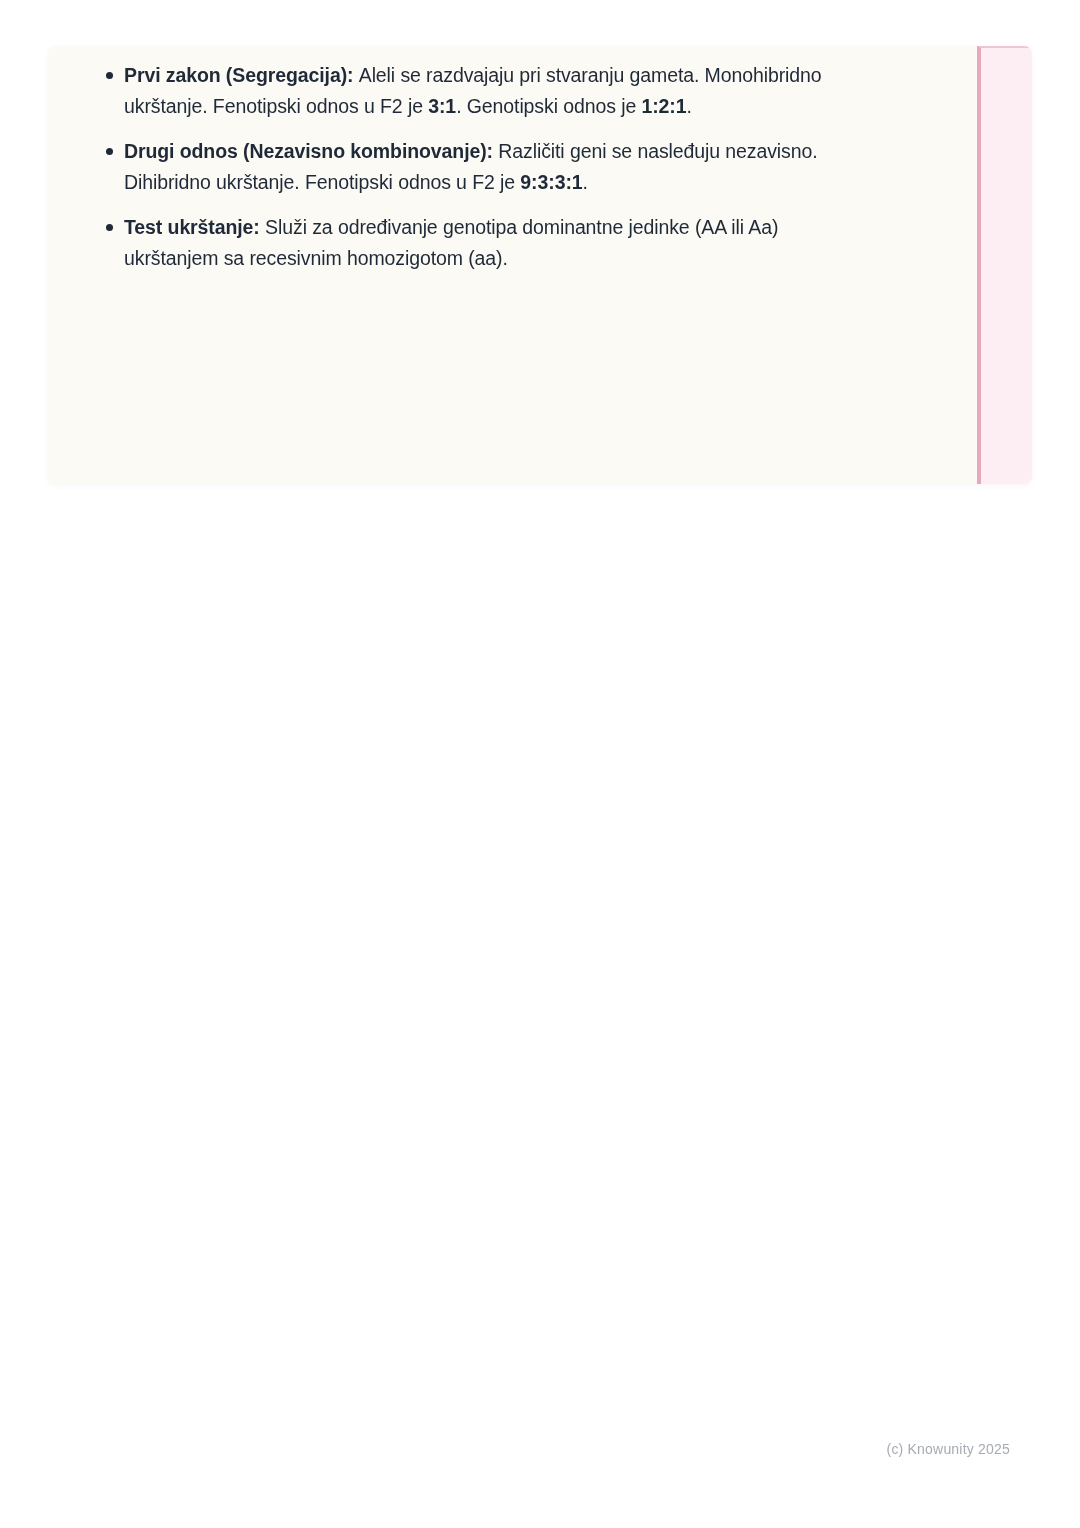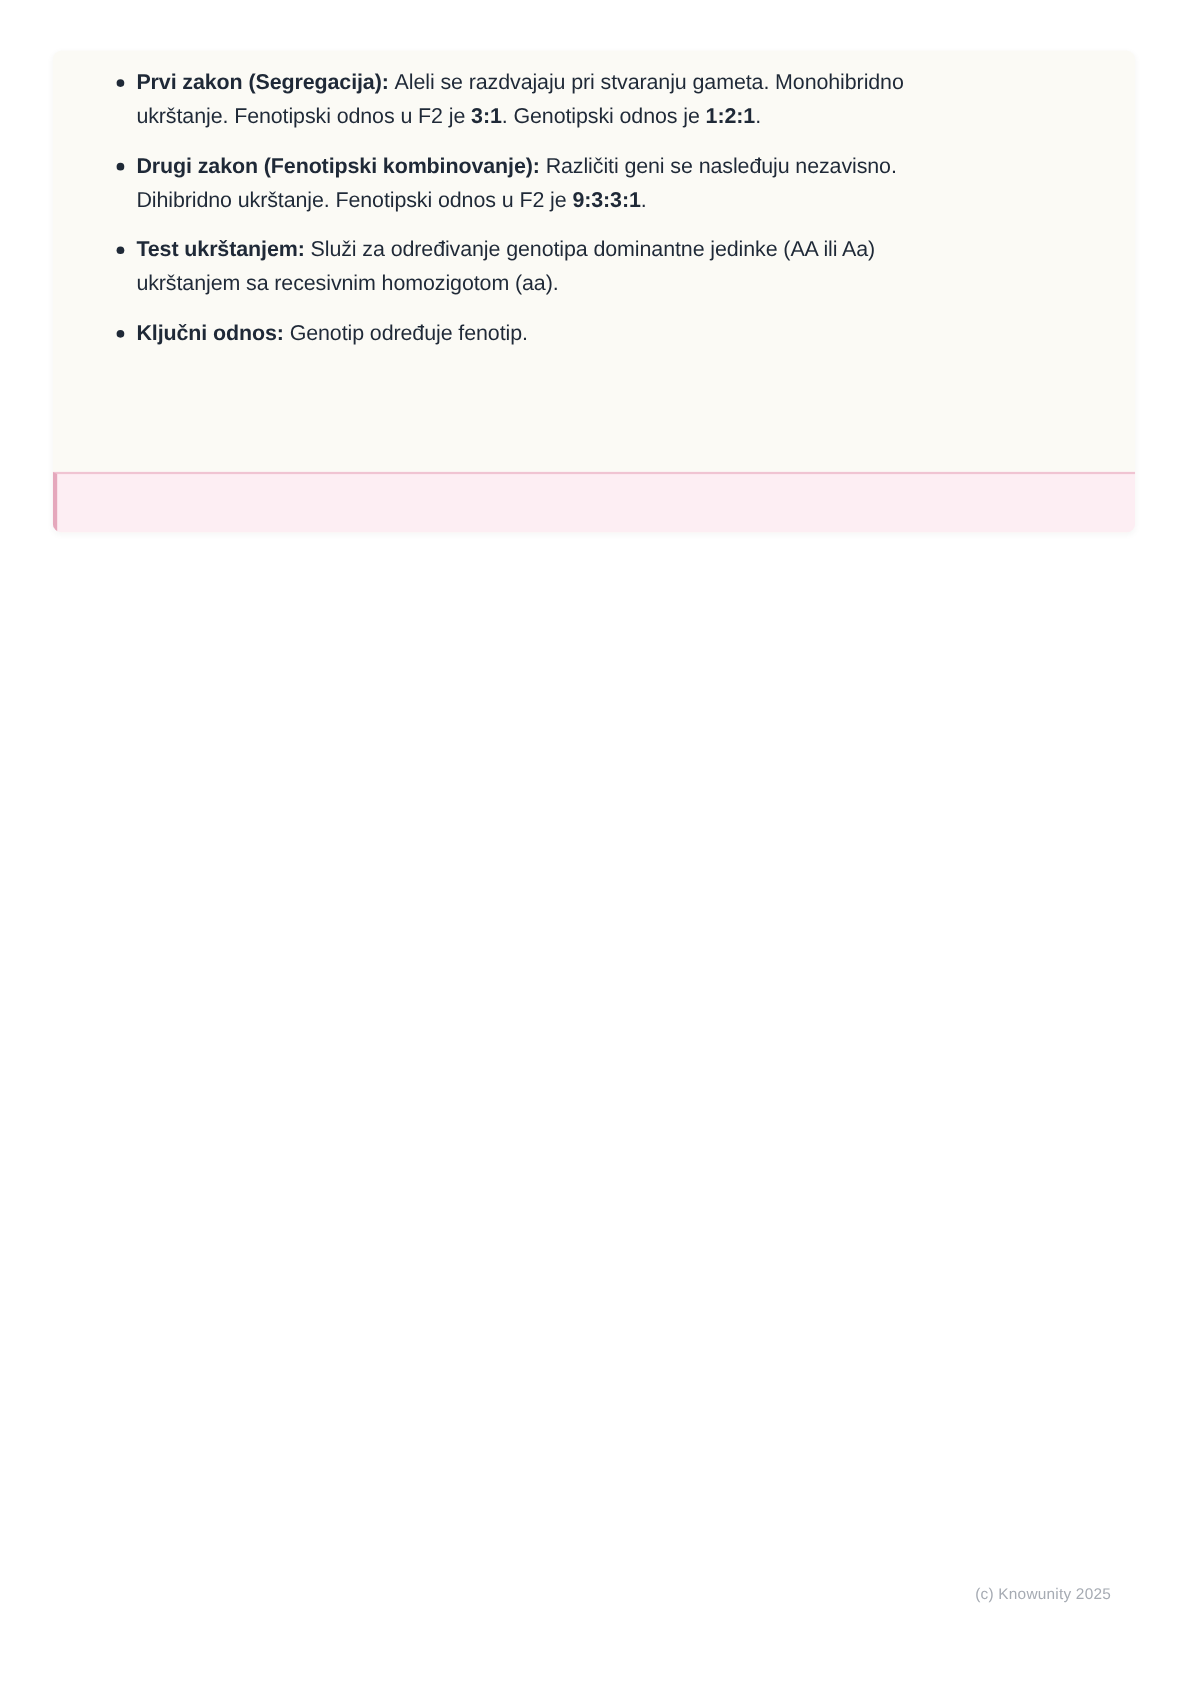--- a/index.html
+++ b/index.html
@@ -4,21 +4,21 @@
 <style>
   :root {
     --page-bg: #ffffff;
     --card-bg: #fbfaf5;
     --accent-line: #e5a8bc;
     --accent-fill: #fdeef3;
     --accent-top: #f0c4d2;
     --text-color: #1f2937;
     --muted-color: #a6abb3;
   }
-  * { margin: 0; padding: 0; box-sizing: border-box; flex-direction: column; }
+  * { margin: 0; padding: 0; box-sizing: border-box; }
   html, body {
     width: 1080px;
     height: 1528px;
     background: var(--page-bg);
     font-family: "Liberation Sans", "DejaVu Sans", sans-serif;
     position: relative;
     overflow: hidden;
   }
   .note-card {
     position: absolute;
@@ -76,21 +76,20 @@
     margin-left: 44px;
   }
 </style>
 </head>
 <body>
 
 <div class="note-card">
   <div class="note-content">
     <ul class="notes-list">
         <li><span class="bullet"></span><span class="seg-bold">Prvi zakon (Segregacija): </span><span class="seg-regular">Aleli se razdvajaju pri stvaranju gameta. Monohibridno ukrštanje. Fenotipski odnos u F2 je </span><span class="seg-bold">3:1</span><span class="seg-regular">. Genotipski odnos je </span><span class="seg-bold">1:2:1</span><span class="seg-regular">.</span></li>
-        <li><span class="bullet"></span><span class="seg-bold">Drugi zakon (Fenotipski kombinovanje): </span><span class="seg-regular">Različiti geni se nasleđuju nezavisno. Dihibridno ukrštanje. Fenotipski odnos u F2 je </span><span class="seg-bold">9:3:3:1</span><span class="seg-regular">.</span></li>
-        <li><span class="bullet"></span><span class="seg-bold">Test ukrštanjem: </span><span class="seg-regular">Služi za određivanje genotipa dominantne jedinke (AA ili Aa) ukrštanjem sa recesivnim homozigotom (aa).</span></li>
-        <li><span class="bullet"></span><span class="seg-bold">Ključni odnos: </span><span class="seg-regular">Genotip određuje fenotip.</span></li>
+        <li><span class="bullet"></span><span class="seg-bold">Drugi odnos (Nezavisno kombinovanje): </span><span class="seg-regular">Različiti geni se nasleđuju nezavisno. Dihibridno ukrštanje. Fenotipski odnos u F2 je </span><span class="seg-bold">9:3:3:1</span><span class="seg-regular">.</span></li>
+        <li><span class="bullet"></span><span class="seg-bold">Test ukrštanje: </span><span class="seg-regular">Služi za određivanje genotipa dominantne jedinke (AA ili Aa) ukrštanjem sa recesivnim homozigotom (aa).</span></li>
       </ul>
   </div>
   <div class="accent-strip"></div>
 </div>
 
 <div class="footer-copyright">(c) Knowunity 2025</div>
 
 </body></html>

